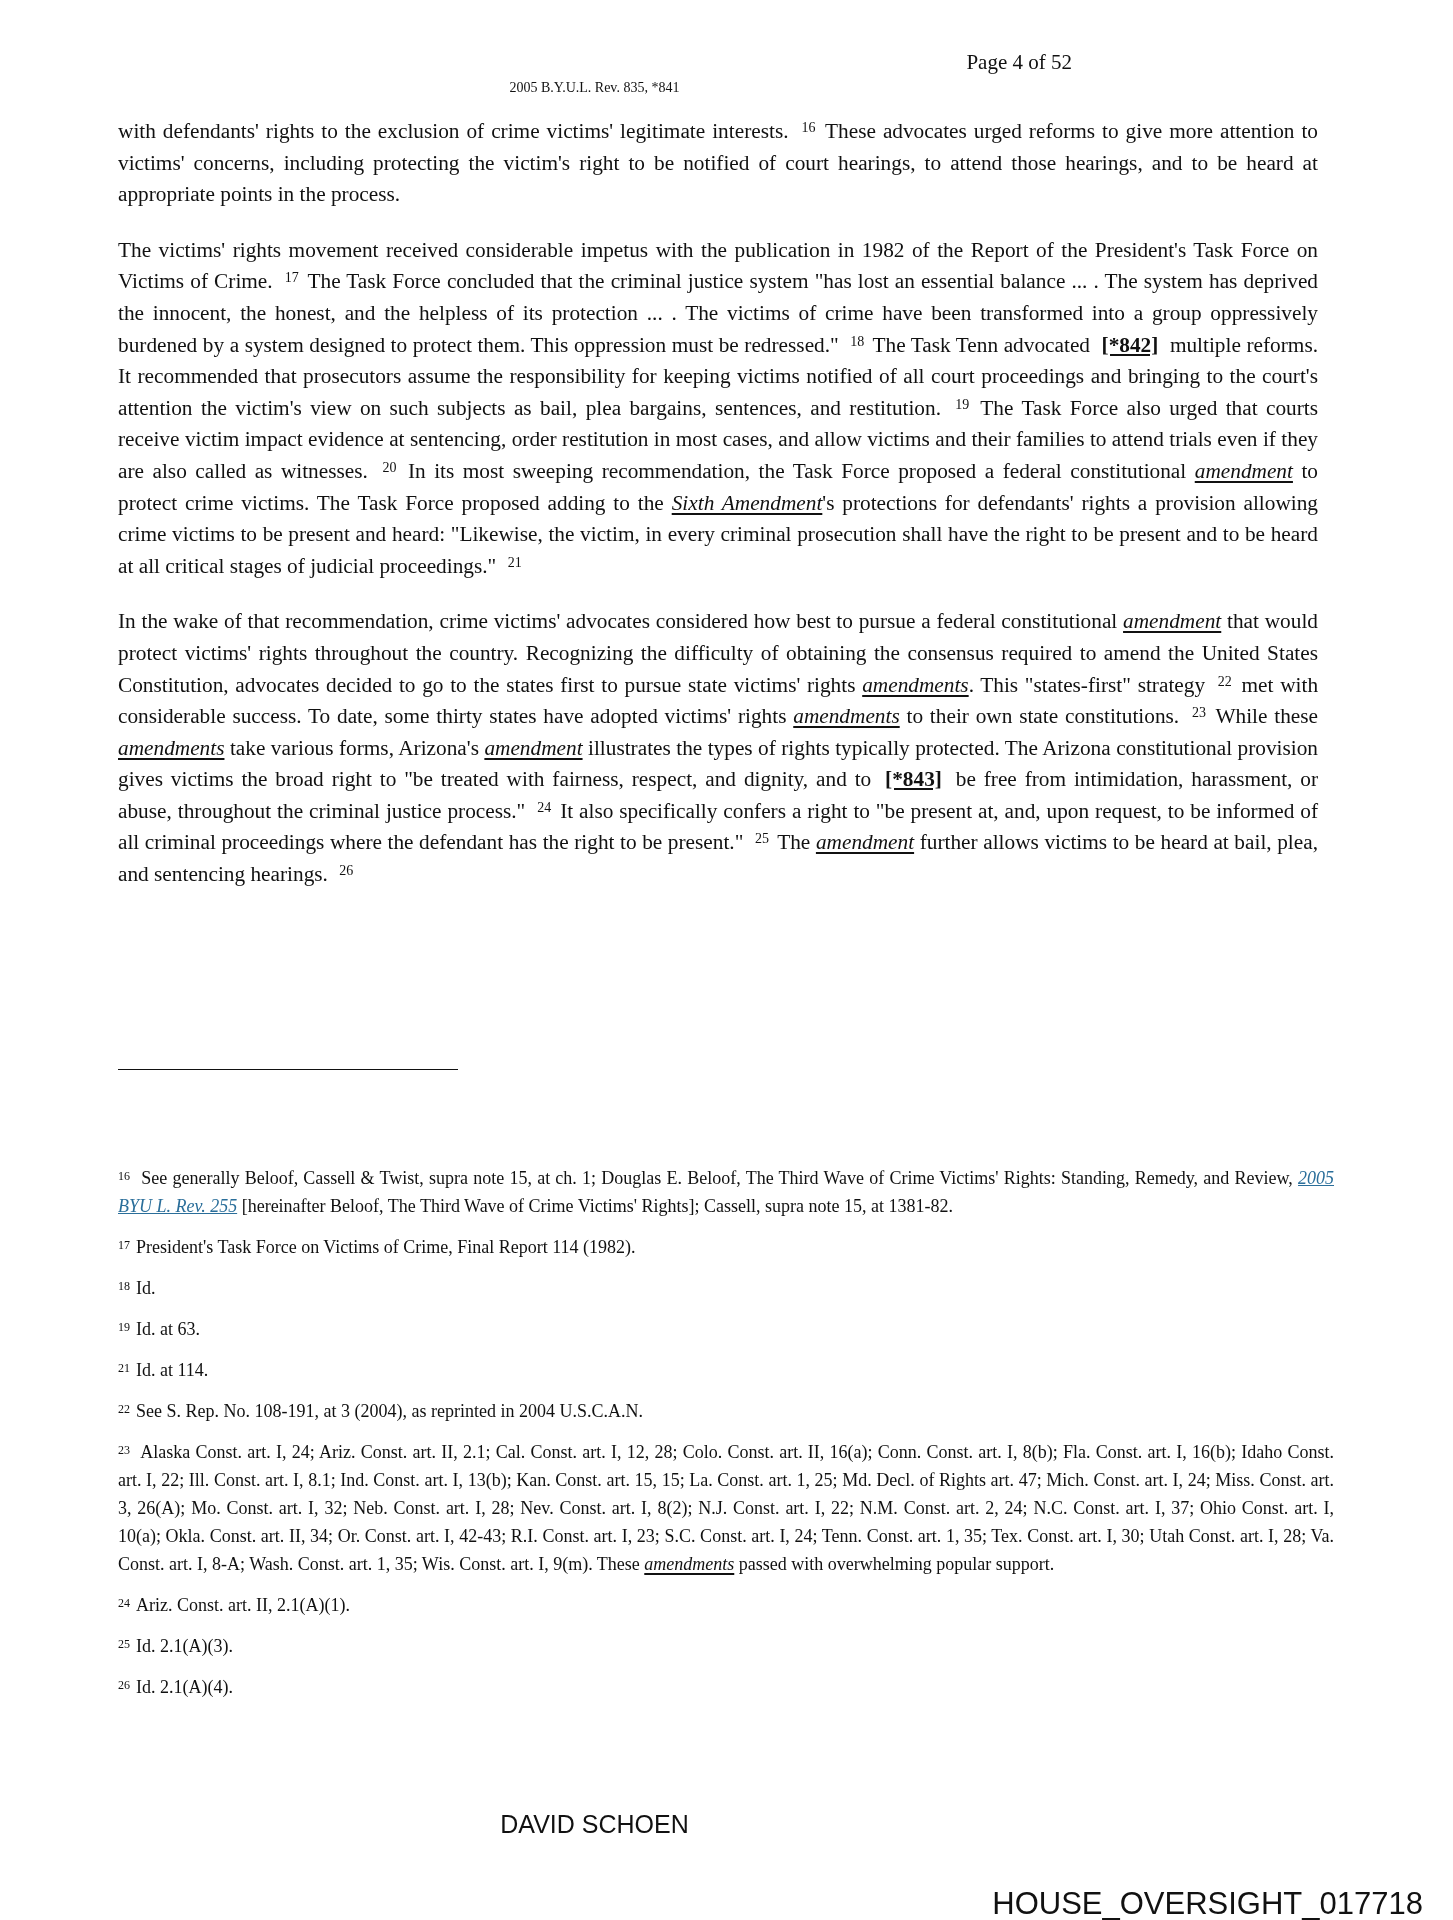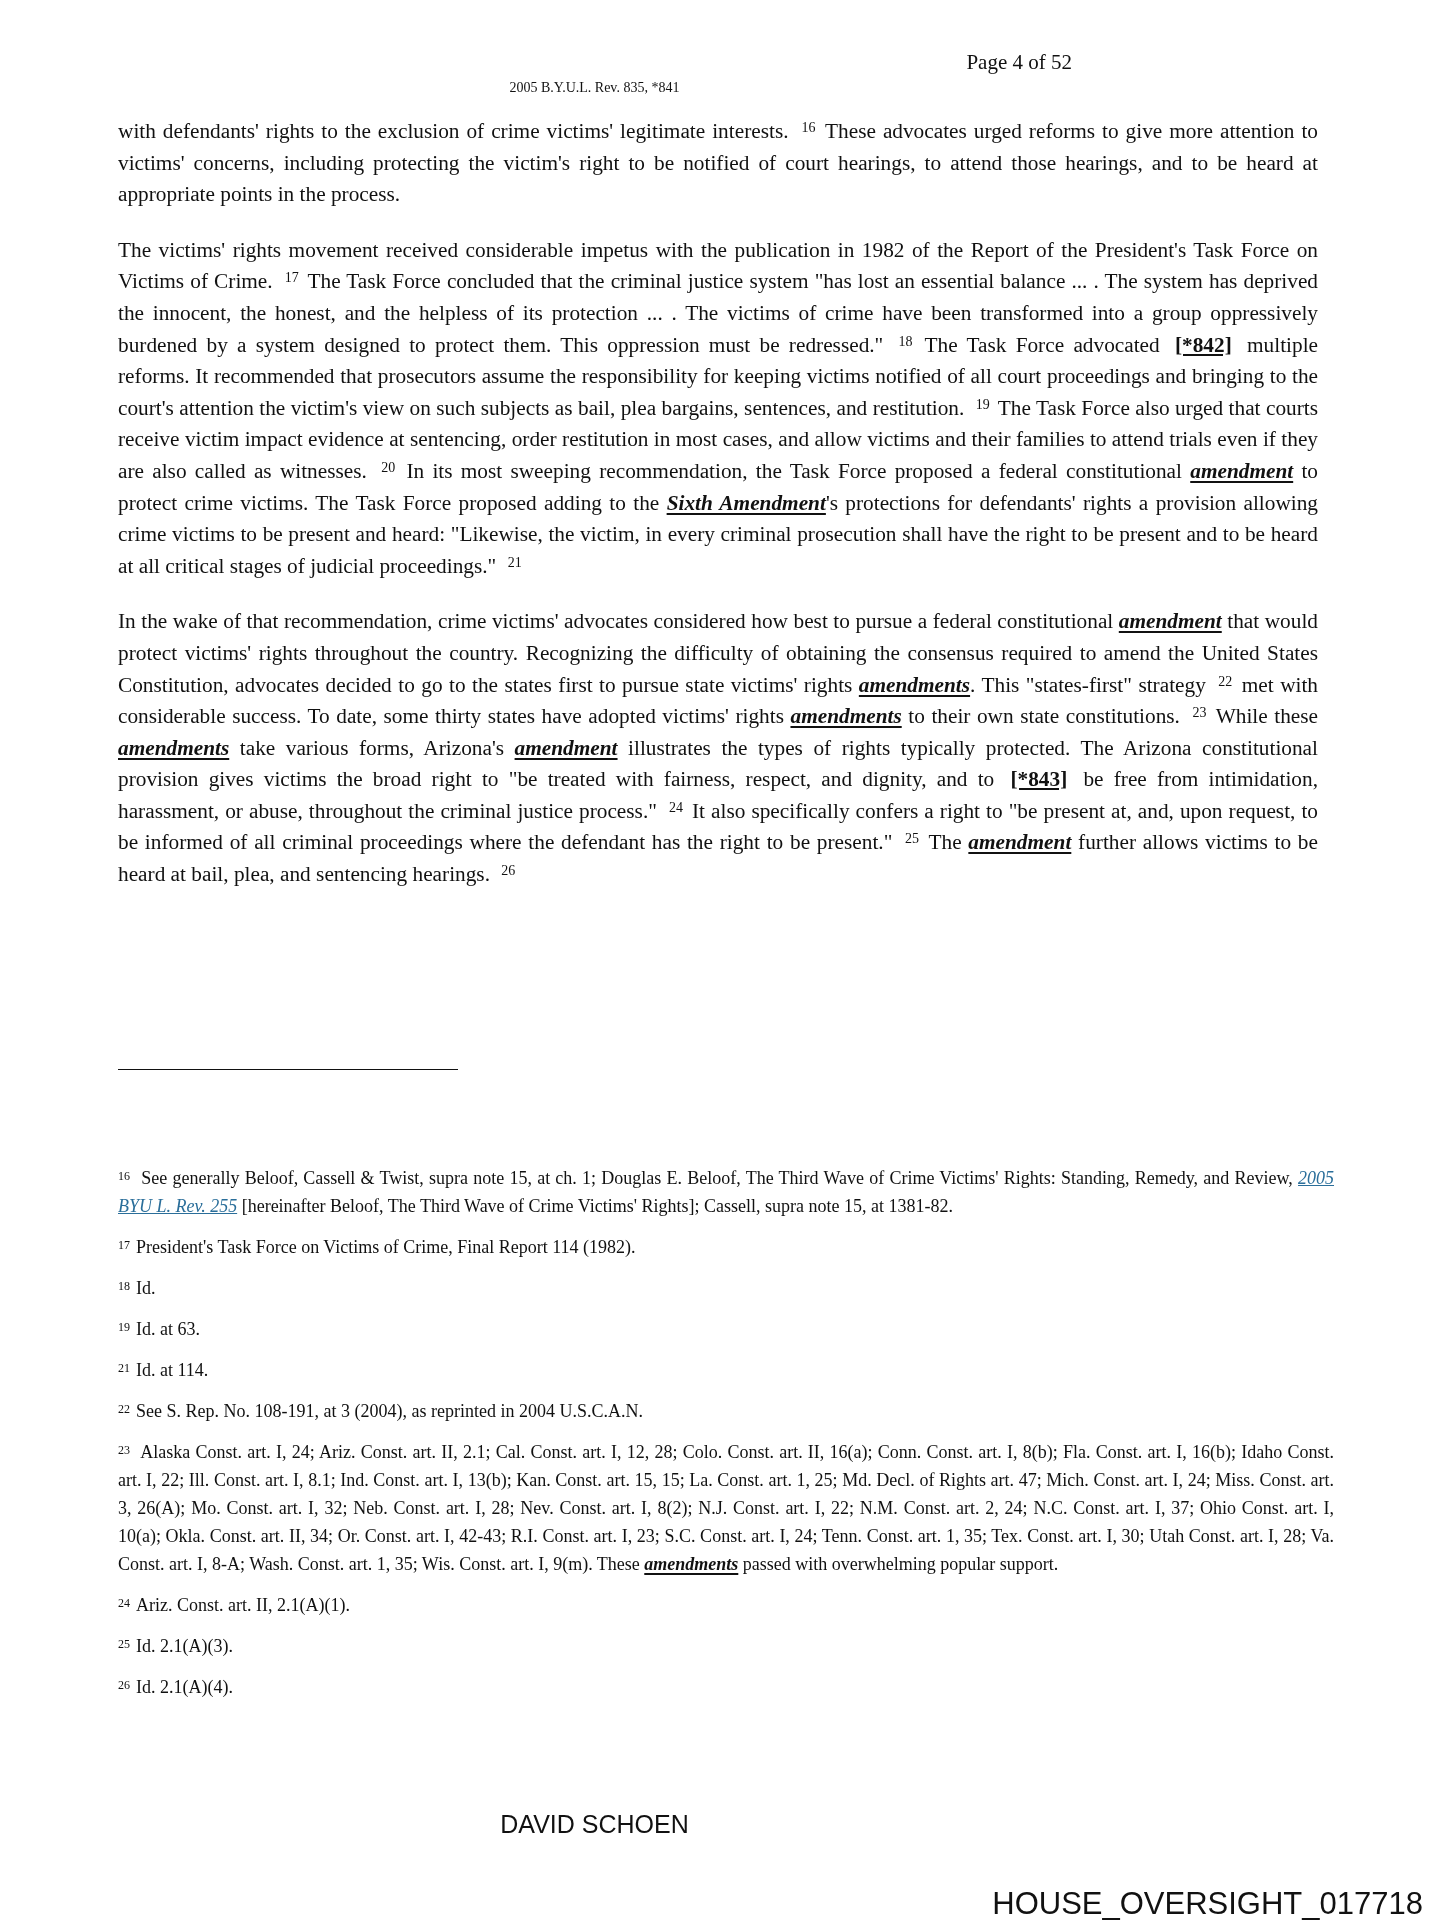--- a/index.html
+++ b/index.html
@@ -4,21 +4,21 @@
 <style>
   html, body { margin:0; padding:0; background:#ffffff; }
   body { width:1453px; height:1920px; position:relative; overflow:hidden; color:#111; }
   .serif { font-family:"Liberation Serif", "DejaVu Serif", serif; }
   .sans { font-family:"Liberation Sans", "DejaVu Sans", sans-serif; }
   #page-num { position:absolute; top:50px; right:381px; font-size:21px; }
   #running-head { position:absolute; top:80px; left:0; width:1189px; text-align:center; font-size:14px; }
   .body-text { position:absolute; left:118px; width:1216px; font-size:21.3px; line-height:31.6px; text-align:justify; }
   .body-text p { margin:0 16px 24px 0; }
   sup.fn { font-size:14px; vertical-align:top; position:relative; top:-4px; margin:0 3px 0 6px; }
-  .amend { font-weight:bold; font-style:italic; text-decoration:underline; text-decoration-thickness:2px; text-underline-offset:3px; }
+  .amend { font-weight:normal; font-style:italic; text-decoration:underline; text-decoration-thickness:2px; text-underline-offset:3px; }
   .star { font-weight:bold; margin:0 6px;text-decoration:underline; }
   #fn-rule { position:absolute; top:1069px; left:118px; width:340px; border-top:1.5px solid #111; }
   #footnotes { position:absolute; top:1164px; left:118px; width:1216px; font-size:18px; line-height:28px; text-align:justify; }
   .fn-item { margin:0 0 13px 0; }
   .fn-item sup { font-size:12px; vertical-align:top; position:relative; top:-2px; margin-right:6px; }
   .link { color:#2a6e9a; font-style:italic; text-decoration:underline; }
   #author { position:absolute; top:1810px; left:0; width:1189px; text-align:center; font-size:25px; }
   #bates { position:absolute; top:1886px; right:30px; font-size:31px; }
 </style>
 </head>
@@ -31,21 +31,21 @@
   <p>
     <span>with defendants' rights to the exclusion of crime victims' legitimate interests.</span>
     <sup class="fn">16</sup>
     <span>These advocates urged reforms to give more attention to victims' concerns, including protecting the victim's right to be notified of court hearings, to attend those hearings, and to be heard at appropriate points in the process.</span>
   </p>
   <p>
     <span>The victims' rights movement received considerable impetus with the publication in 1982 of the Report of the President's Task Force on Victims of Crime.</span>
     <sup class="fn">17</sup>
     <span>The Task Force concluded that the criminal justice system "has lost an essential balance ... . The system has deprived the innocent, the honest, and the helpless of its protection ... . The victims of crime have been transformed into a group oppressively burdened by a system designed to protect them. This oppression must be redressed."</span>
     <sup class="fn">18</sup>
-    <span>The Task Force advocated</span>
+    <span>The Task Tenn advocated</span>
     <span class="star">[*842]</span>
     <span>multiple reforms. It recommended that prosecutors assume the responsibility for keeping victims notified of all court proceedings and bringing to the court's attention the victim's view on such subjects as bail, plea bargains, sentences, and restitution.</span>
     <sup class="fn">19</sup>
     <span>The Task Force also urged that courts receive victim impact evidence at sentencing, order restitution in most cases, and allow victims and their families to attend trials even if they are also called as witnesses.</span>
     <sup class="fn">20</sup>
     <span>In its most sweeping recommendation, the Task Force proposed a federal constitutional</span>
     <span class="amend">amendment</span>
     <span>to protect crime victims. The Task Force proposed adding to the</span>
     <span class="amend">Sixth Amendment</span><span>'s protections for defendants' rights a provision allowing crime victims to be present and heard: "Likewise, the victim, in every criminal prosecution shall have the right to be present and to be heard at all critical stages of judicial proceedings."</span>
     <sup class="fn">21</sup>

